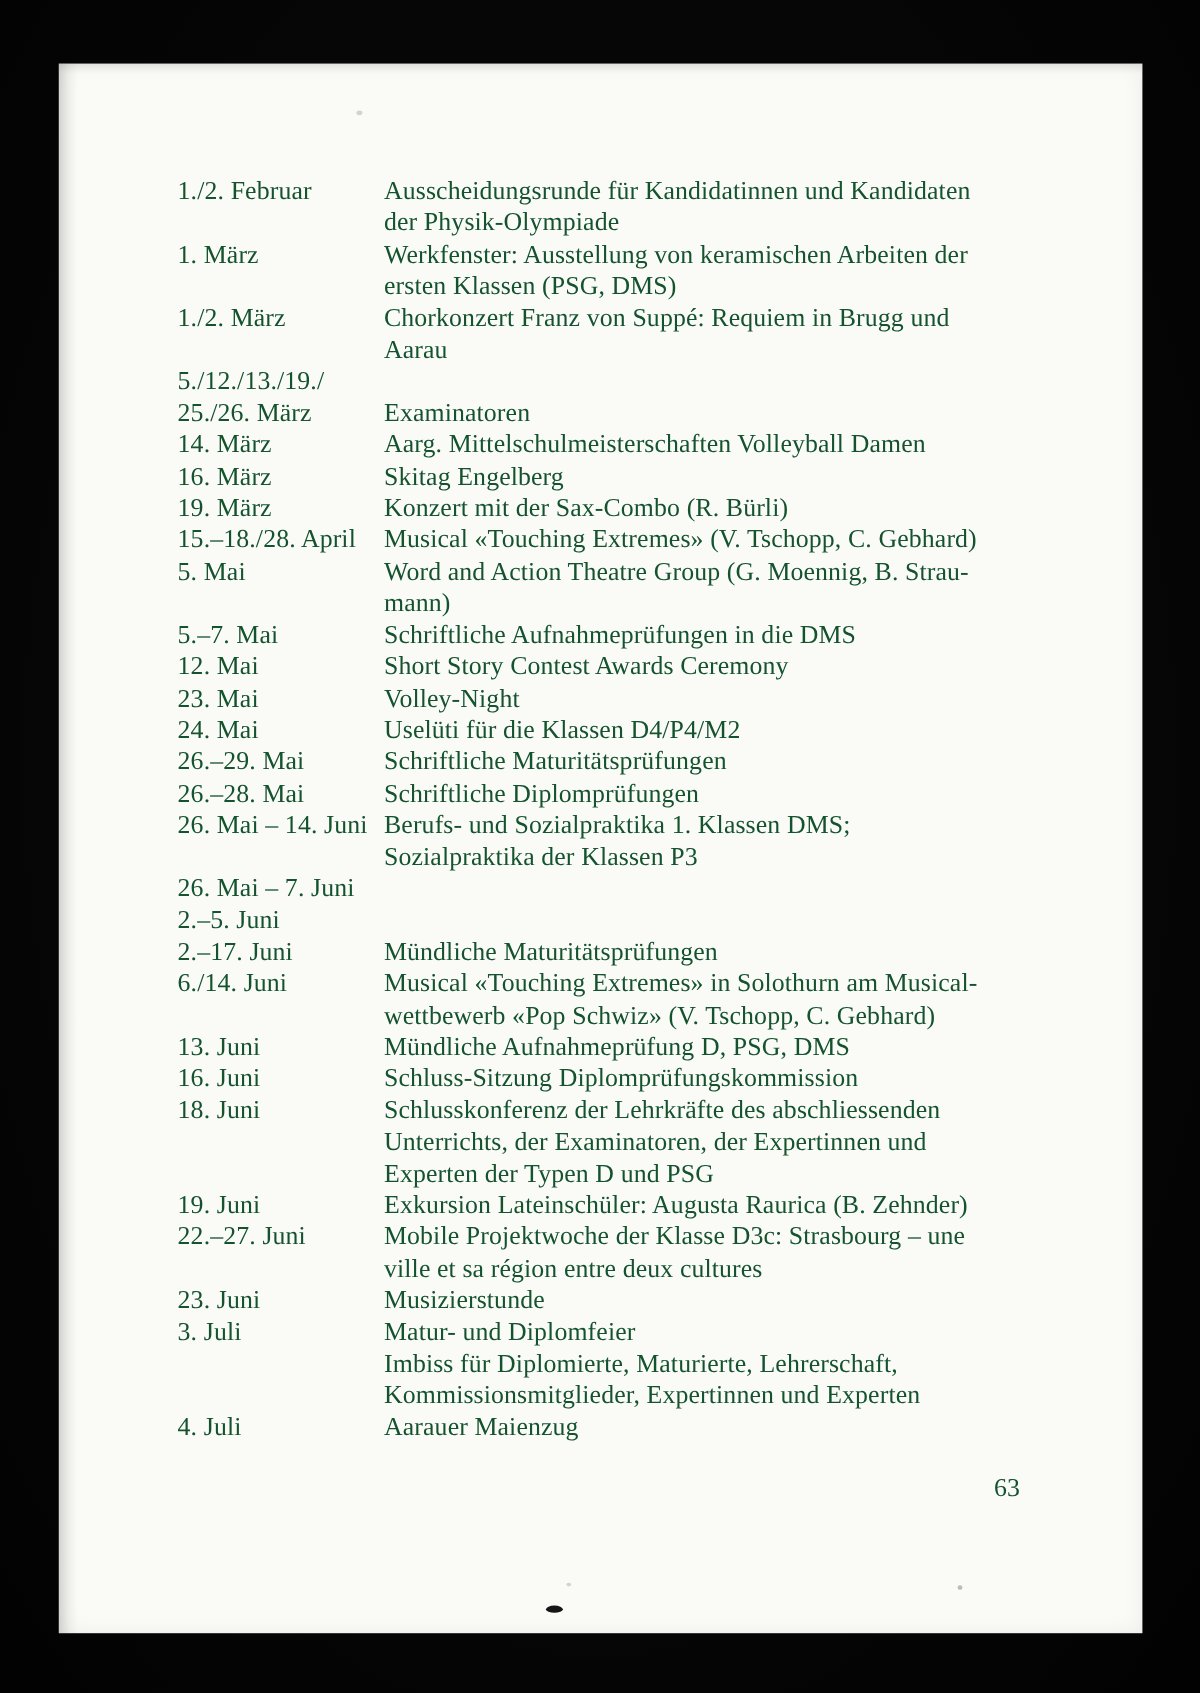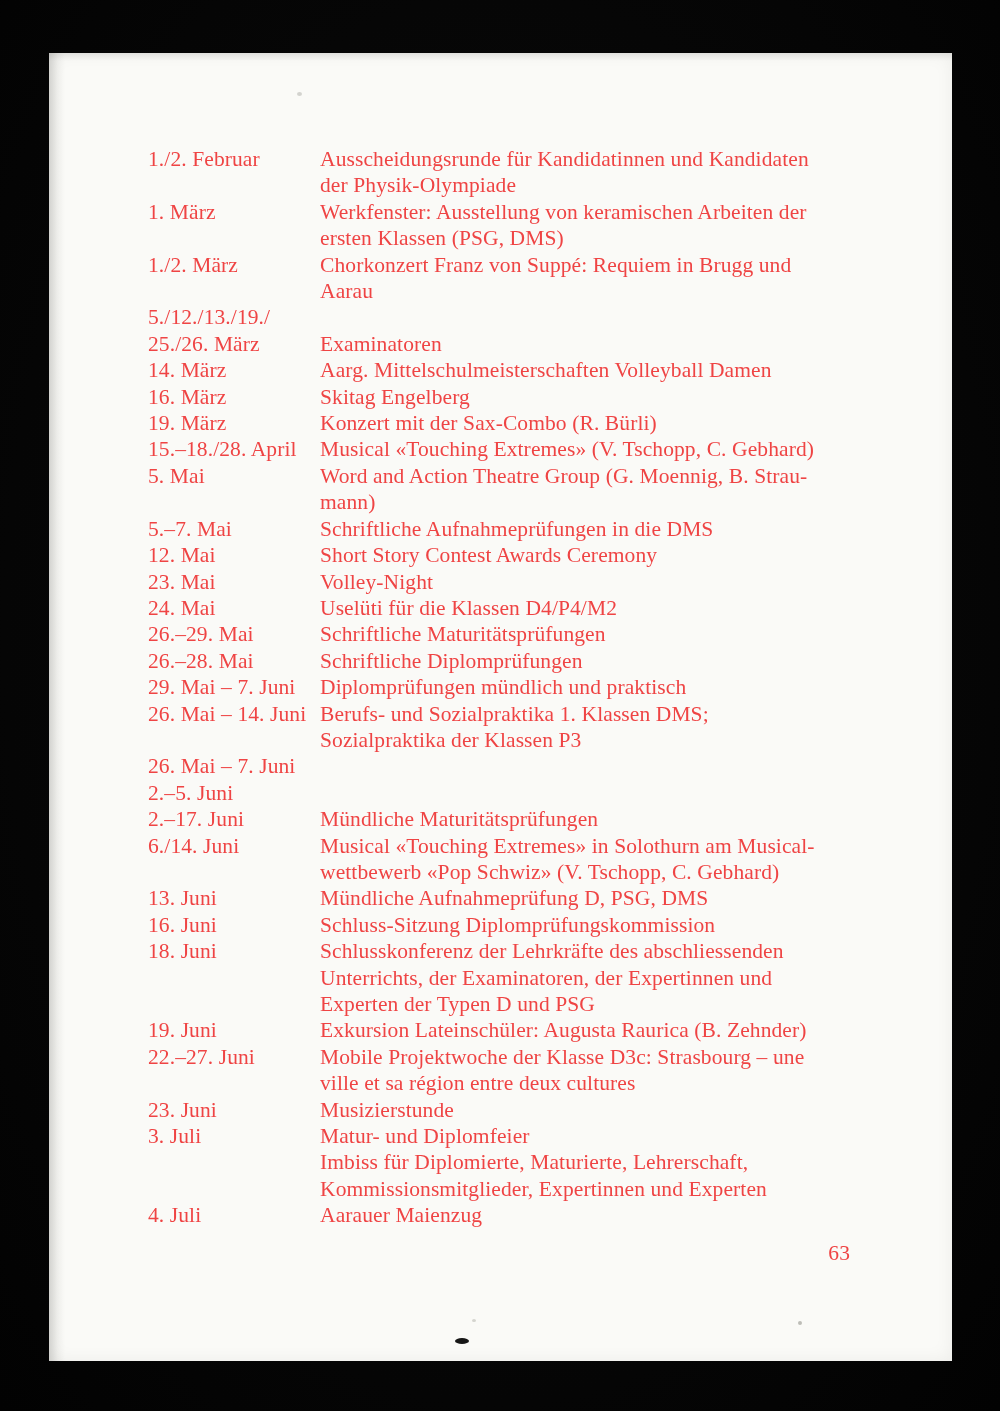--- a/index.html
+++ b/index.html
@@ -30,37 +30,37 @@
   .page::after {
     content: "";
     position: absolute; left: 0; top: 0; right: 0; height: 8px;
     background: linear-gradient(to bottom, rgba(60,60,55,0.10), rgba(60,60,55,0));
     pointer-events: none;
   }
   .content {
     position: absolute;
     left: 99px; top: 93px;
     width: 720px;
-    color: #ef4444;
+    color: #14532d;
     font-size: 21.5px;
     line-height: 26.4px;
     letter-spacing: 0.1px;
   }
   .row { display: flex; align-items: flex-start; }
   .date {
     flex: 0 0 172px; width: 172px;
     white-space: pre;
   }
   .desc {
     flex: 1 1 auto;
     white-space: pre-line;
     font-family: Liberation Serif, serif;
   }
   .page-number {
-    margin-top: 11px;
+    margin-top: 25px;
     text-align: right;
     padding-right: 18px;
   }
   .speck {
     position: absolute; border-radius: 50%;
     pointer-events: none;
   }
   .speck-a { left: 248px; top: 39px; width: 5px; height: 4px; background: #c9c9c4; opacity: 0.8; }
   .speck-b { left: 423px; top: 1266px; width: 4px; height: 3px; background: #d4d4cf; }
   .speck-c { left: 749px; top: 1268px; width: 4px; height: 4px; background: #bdbdb8; }
@@ -153,24 +153,20 @@
   <div class="row">
     <div class="date">26.–29. Mai</div>
     <div class="desc">Schriftliche Maturitätsprüfungen</div>
   </div>
 
   <div class="row">
     <div class="date">26.–28. Mai</div>
     <div class="desc">Schriftliche Diplomprüfungen</div>
   </div>
 
-  <div class="row">
-    <div class="date">29. Mai – 7. Juni</div>
-    <div class="desc">Diplomprüfungen mündlich und praktisch</div>
-  </div>
 
   <div class="row">
     <div class="date">26. Mai – 14. Juni</div>
     <div class="desc">Berufs- und Sozialpraktika 1. Klassen DMS;
 Sozialpraktika der Klassen P3</div>
   </div>
 
   <div class="row">
     <div class="date">26. Mai – 7. Juni</div>
   </div>

